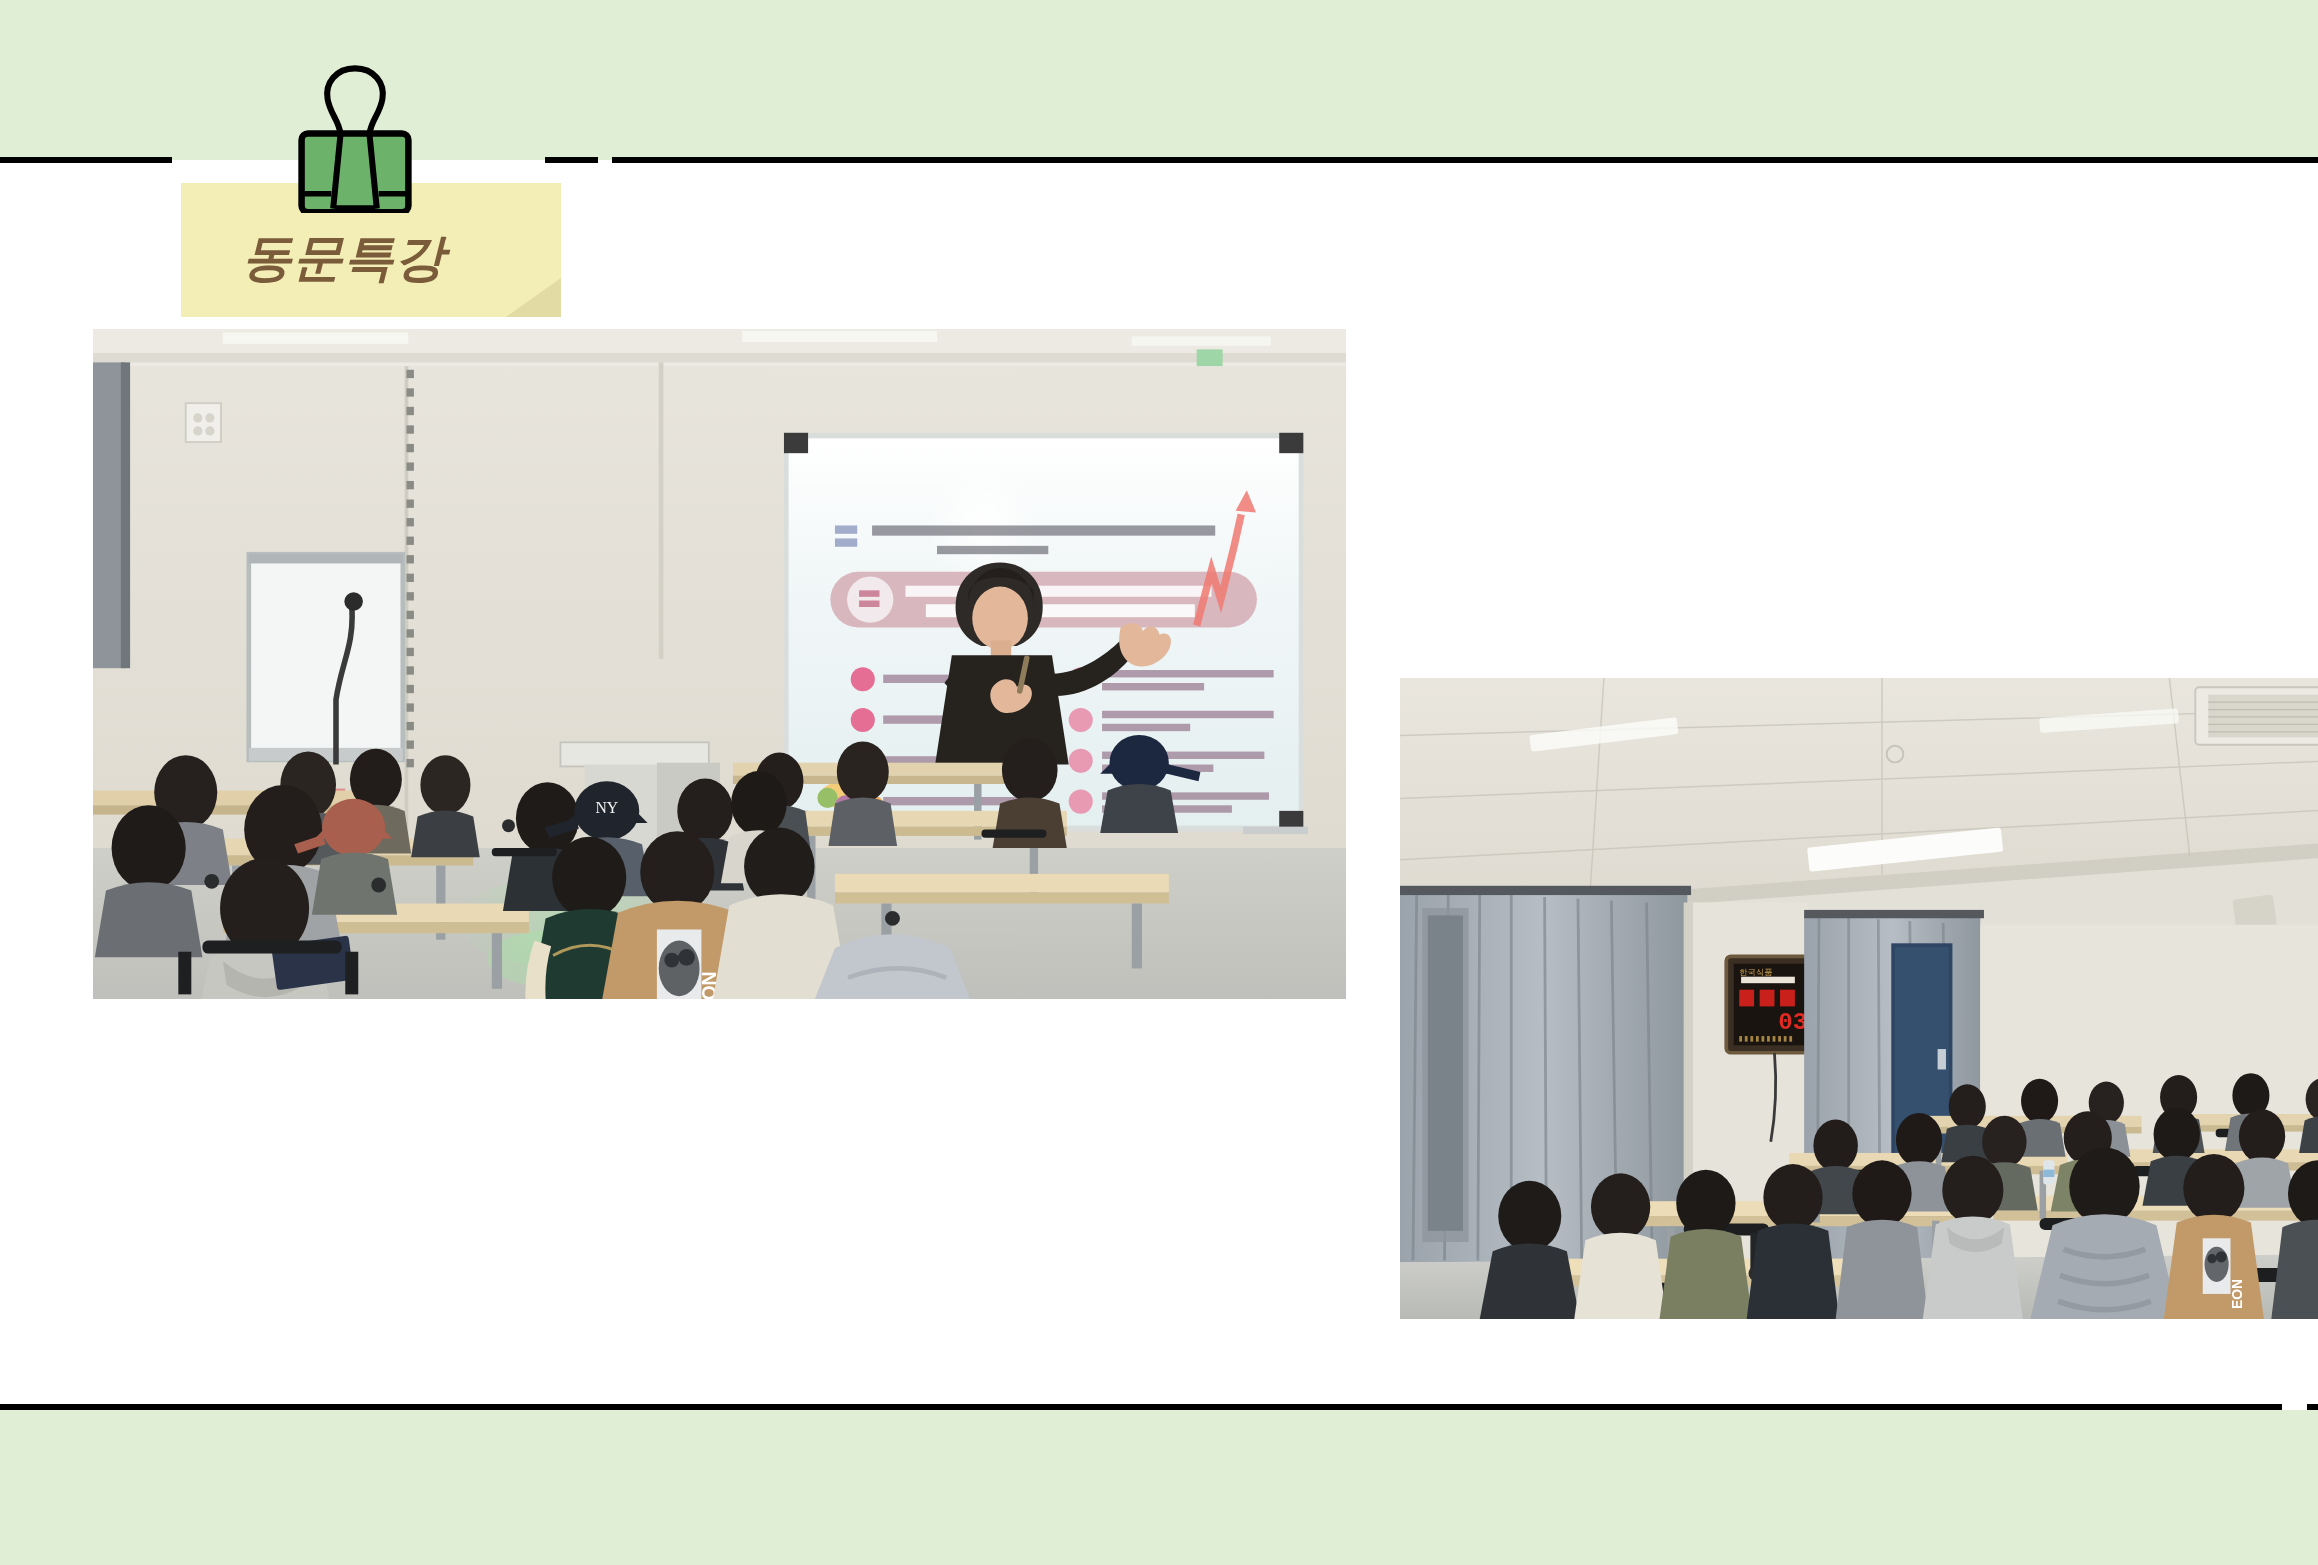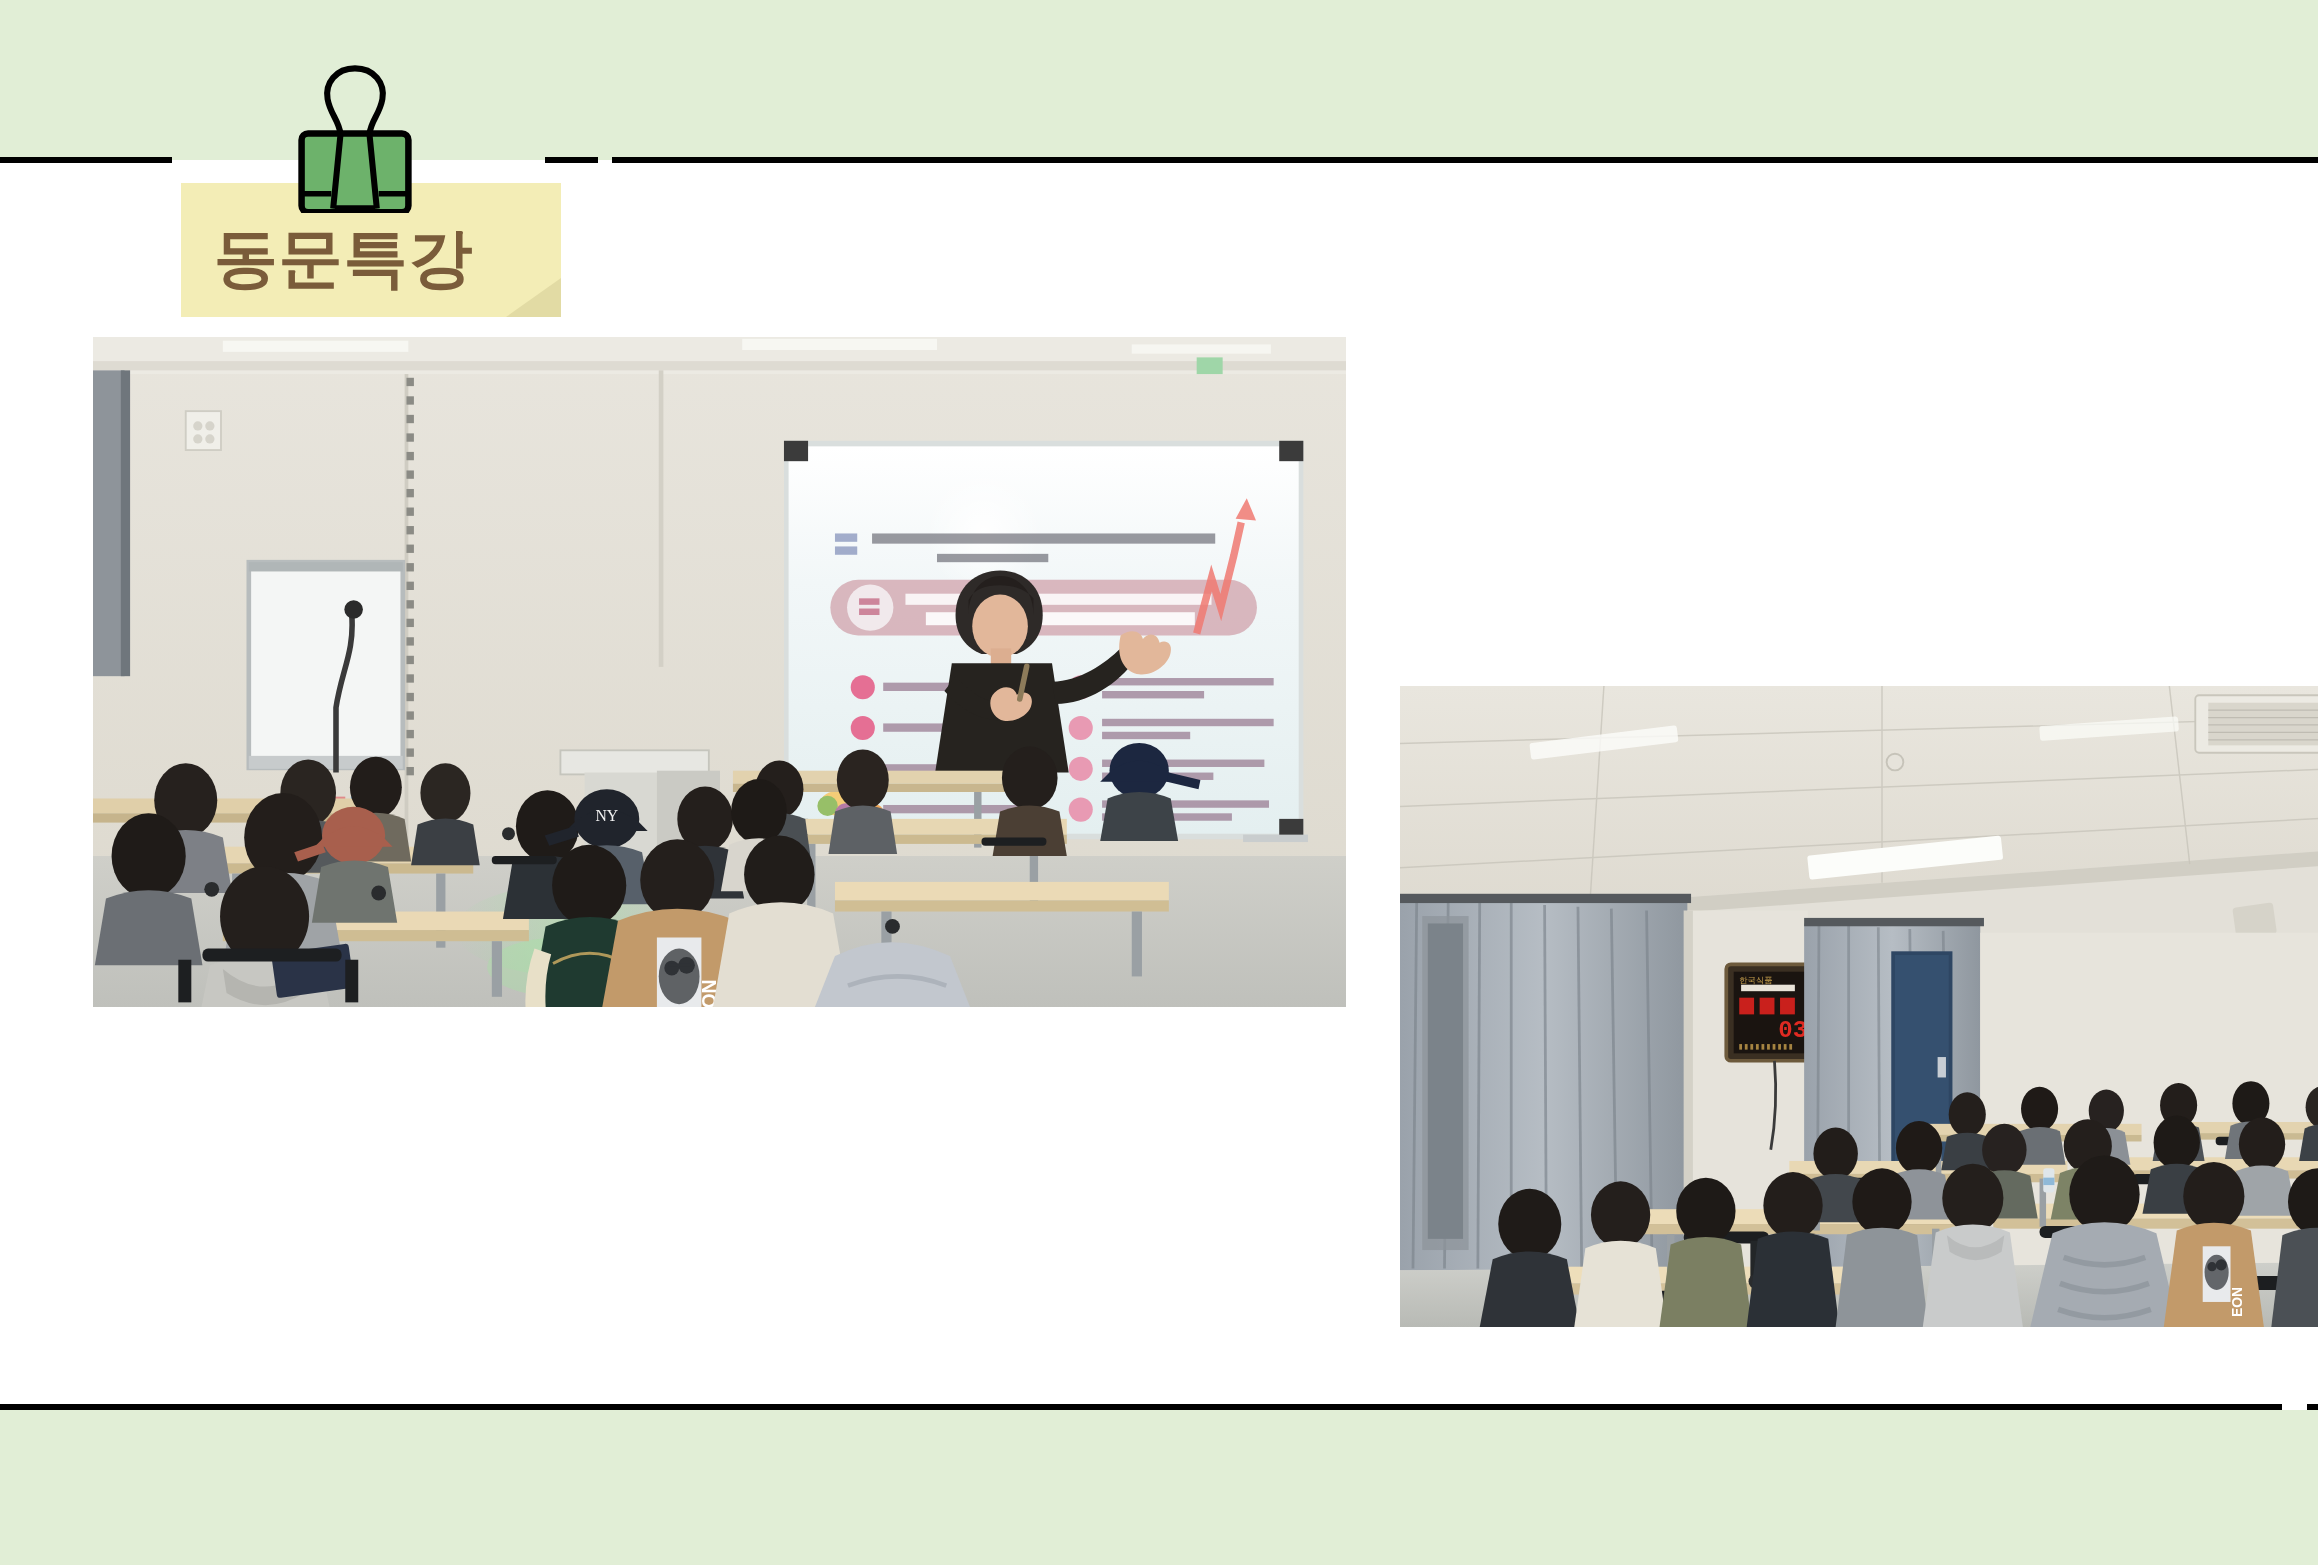--- a/index.html
+++ b/index.html
@@ -52,34 +52,34 @@
     right: 0; bottom: 0;
     width: 55px; height: 39px;
     background: #e2dba4;
     clip-path: polygon(100% 0, 100% 100%, 0 100%);
   }
   #sticky-note-label {
     position: absolute;
     left: 0; top: 0; width: 325px; height: 134px;
     display: flex; align-items: center; justify-content: center;
     color: #7a5c3a;
-    font-size: 64px;
+    font-size: 50px;
     font-weight: 700;
     letter-spacing: 0.9px;
     line-height: 1;
     white-space: nowrap;
     padding-top: 16px;
+    font-style: italic;
   }
 
   
   .photo {
     position: absolute;
     overflow: hidden;
     background: #eab308;
-    margin-top: 8px;
   }
   .photo svg { display: block; width: 100%; height: 100%; }
 
   #photo-lecture-front {
     left: 93px; top: 329px;
     width: 1253px; height: 670px;
   }
   #photo-lecture-wide {
     left: 1400px; top: 678px;
     width: 1281px; height: 641px;

